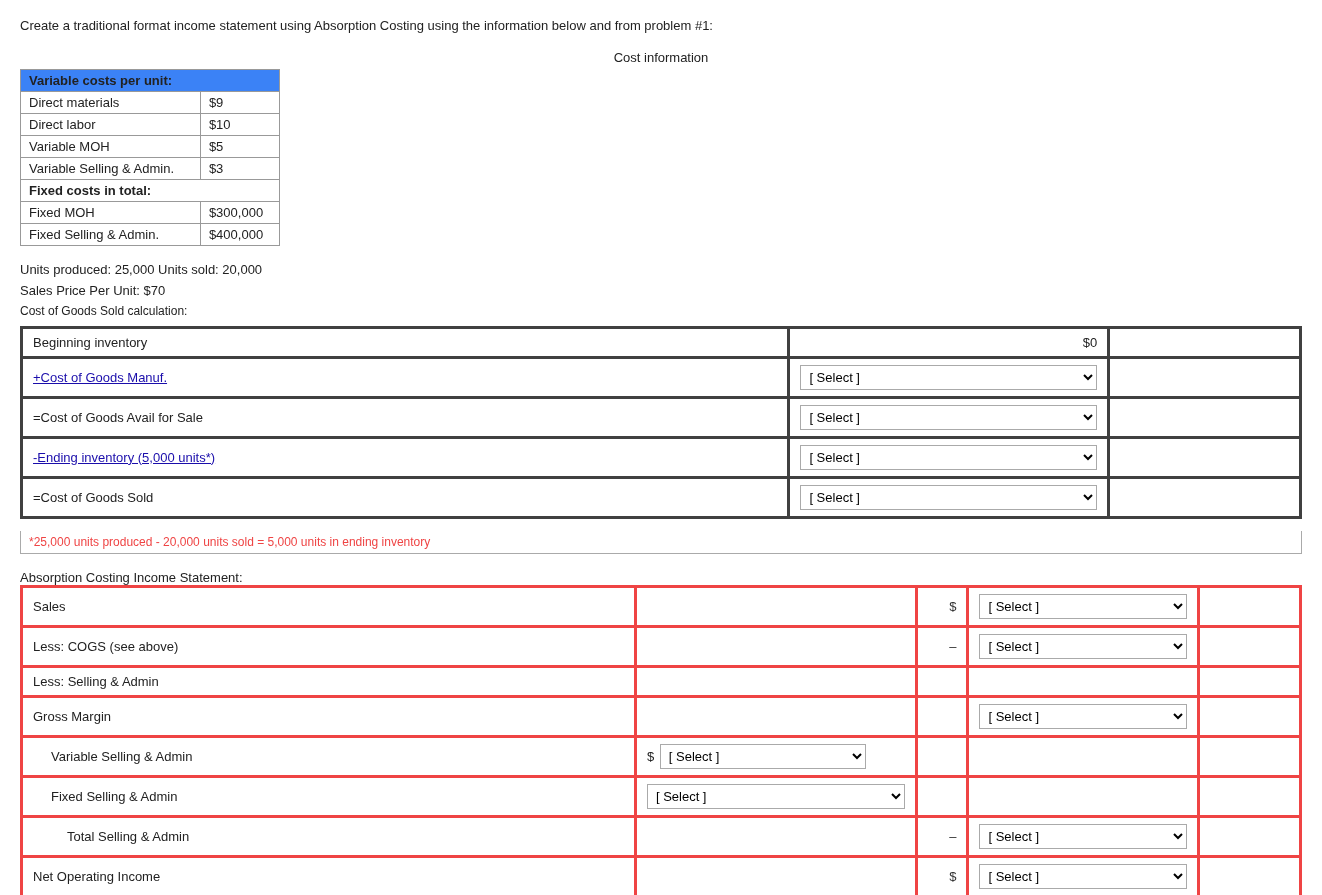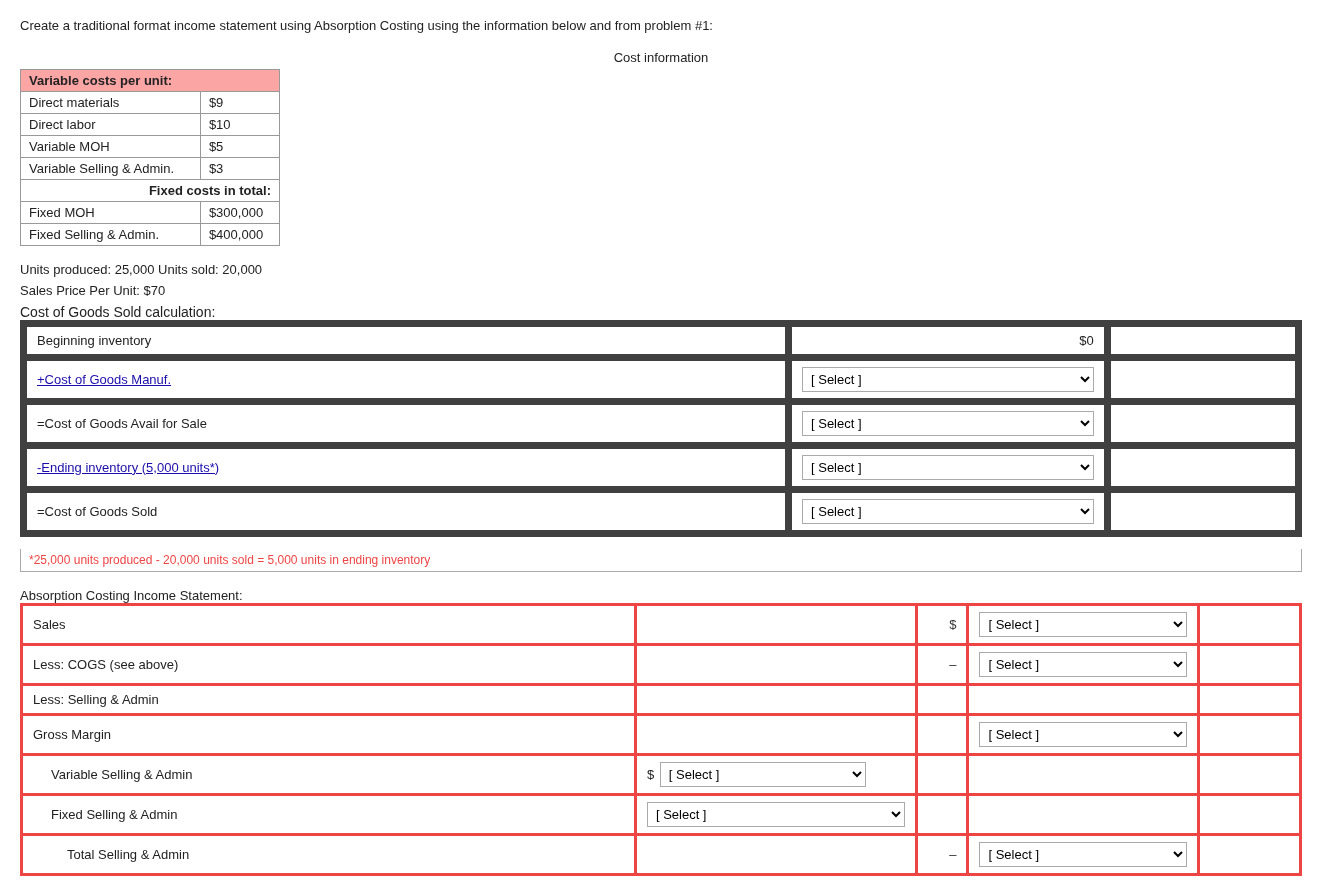--- a/index.html
+++ b/index.html
@@ -25,43 +25,42 @@
       width: 260px;
       margin-bottom: 16px;
       font-size: 13px;
     }
     .cost-table td {
       border: 1px solid #999;
       padding: 3px 8px;
     }
     .cost-table .header-row td {
       font-weight: bold;
-      background: #fca5a5;
+      background: #3b82f6;
     }
     .cost-table .bold-row td {
       font-weight: bold;
-      text-align: right;
     }
     .meta-info {
       margin-bottom: 6px;
       font-size: 13px;
     }
     .section-title {
-      margin-bottom: 0;
-      font-size: 14px;
+      margin-bottom: 8px;
+      font-size: 12px;
     }
     
     .cogs-table {
       border-collapse: collapse;
       width: 100%;
       margin-bottom: 12px;
       font-size: 13px;
     }
     .cogs-table td {
-      border: 7px solid #404040;
+      border: 3px solid #404040;
       padding: 6px 10px;
     }
     .cogs-table .label-cell {
       width: 60%;
     }
     .cogs-table .label-cell a {
       color: #1a0dab;
       text-decoration: underline;
     }
     .cogs-table .value-cell {
@@ -314,14 +313,25 @@
     <td class="mid-col"></td>
     <td class="dollar-col">–</td>
     <td class="select-col">
       <select>
         <option>[ Select ]</option>
       </select>
     </td>
     <td class="right-col"></td>
   </tr>
 
+  <tr>
+    <td class="label-col">Net Operating Income</td>
+    <td class="mid-col"></td>
+    <td class="dollar-col">$</td>
+    <td class="select-col">
+      <select>
+        <option>[ Select ]</option>
+      </select>
+    </td>
+    <td class="right-col"></td>
+  </tr>
 </tbody>
   </table>
 
 </body></html>

